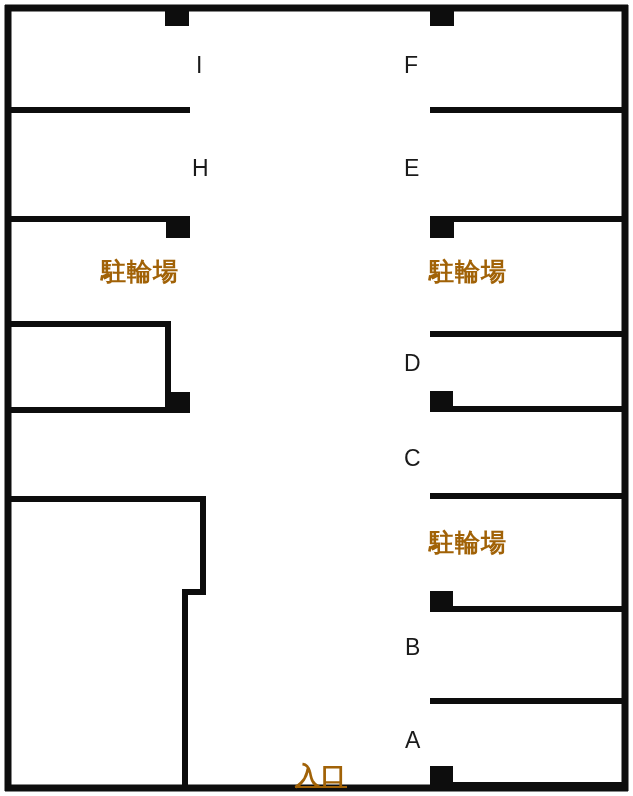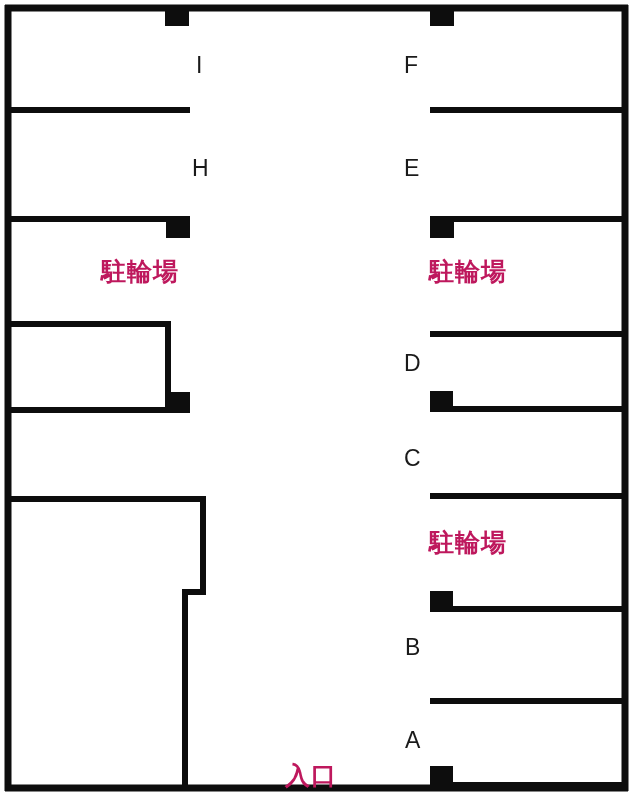--- a/index.html
+++ b/index.html
@@ -42,21 +42,21 @@
     font-family: "Liberation Sans", sans-serif;
     font-size: 23px;
     line-height: 1;
     letter-spacing: 0.5px;
     white-space: nowrap;
     -webkit-user-select: none;
     user-select: none;
   }
   .jp-label {
     position: absolute;
-    color: #be185d;
+    color: #a16207;
     font-family: "DejaVu Sans", sans-serif;
     font-size: 25px;
     font-weight: 700;
     line-height: 1;
     letter-spacing: 1px;
     white-space: nowrap;
     -webkit-user-select: none;
     user-select: none;
   }
 </style>
@@ -117,15 +117,15 @@
   <div class="room-label" style="left:404px; top:54px;">F</div>
   <div class="room-label" style="left:404px; top:157px;">E</div>
   <div class="room-label" style="left:404px; top:352px;">D</div>
   <div class="room-label" style="left:404px; top:447px;">C</div>
   <div class="room-label" style="left:405px; top:636px;">B</div>
   <div class="room-label" style="left:405px; top:729px;">A</div>
 
   <div class="jp-label" style="left:101px; top:259px;">駐輪場</div>
   <div class="jp-label" style="left:429px; top:259px;">駐輪場</div>
   <div class="jp-label" style="left:429px; top:530px;">駐輪場</div>
-  <div class="jp-label" style="left:285px; top:763px;">入口</div>
+  <div class="jp-label" style="left:295px; top:763px;text-decoration:underline;">入口</div>
 
 </div>
 
 </body></html>

